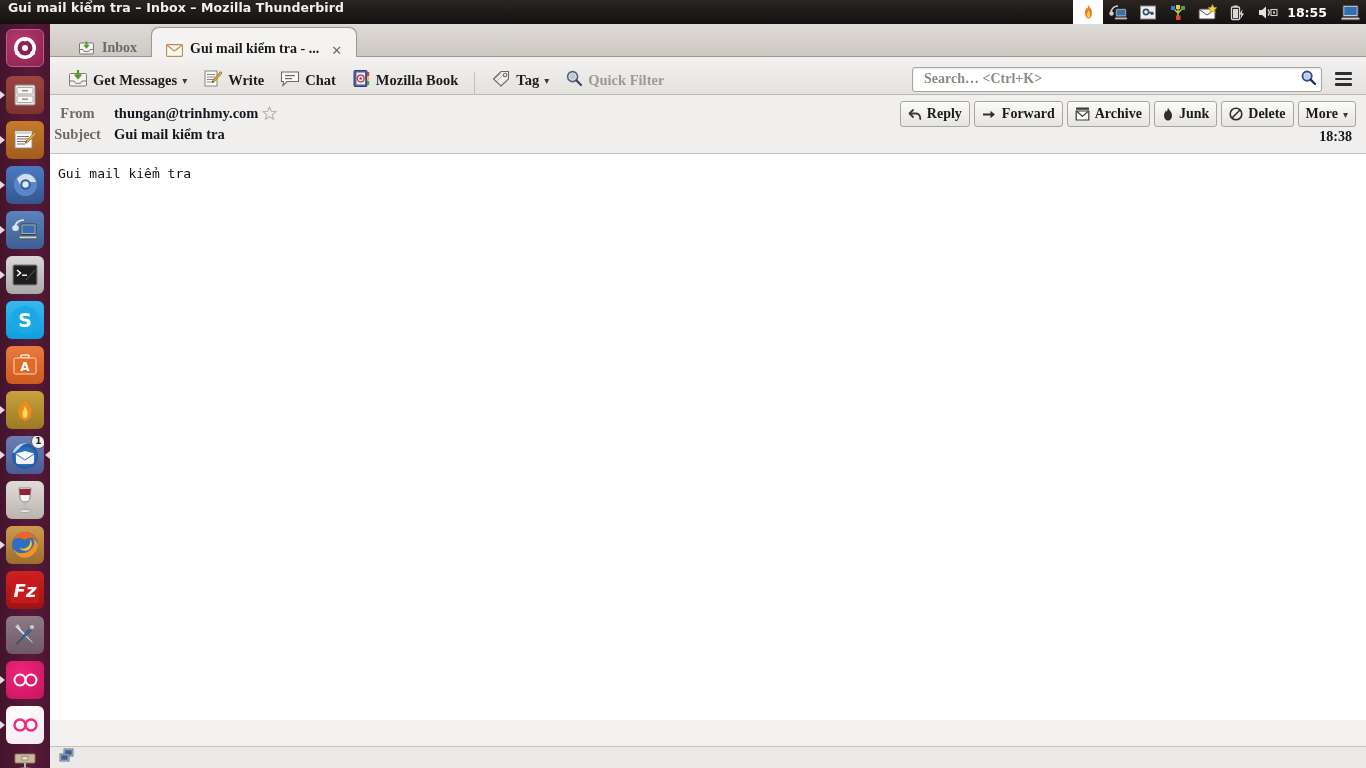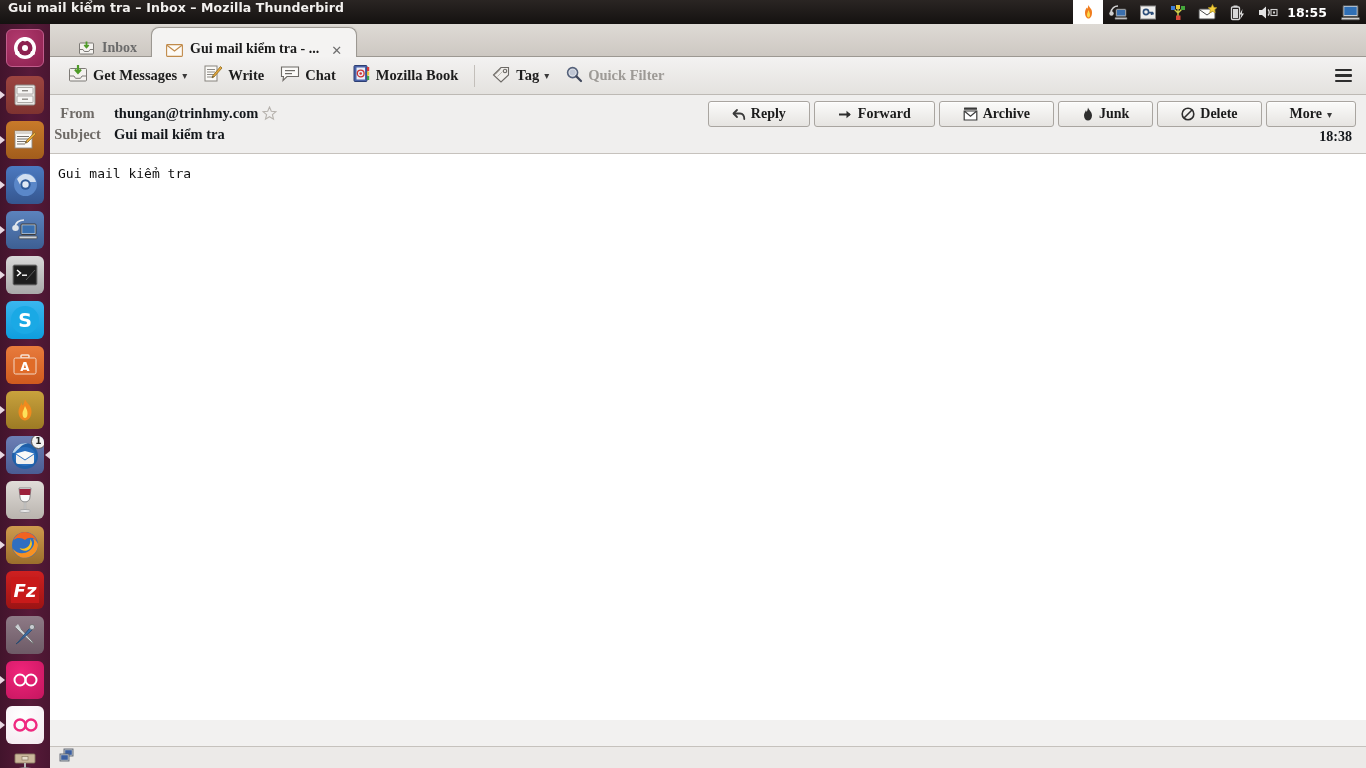--- a/index.html
+++ b/index.html
@@ -141,21 +141,21 @@
     font-family: "DejaVu Sans", sans-serif;
     font-size: 13px;
     line-height: 1;
   }
 
   
   #toolbar {
     height: 38px;
     background: linear-gradient(to bottom, #f3f2f1 0%, #e4e2df 100%);
     border-bottom: 1px solid #bdb9b4;
-    display: flex; align-items: center;
+    display: flex; align-items: flex-end;
     padding: 0 8px 0 10px;
   }
   .tb-btn {
     display: flex; align-items: center;
     height: 28px;
     padding: 0 7px;
     font-size: 14.5px;
     font-weight: bold;
     color: #1c1c1c;
     border: 1px solid transparent;
@@ -238,21 +238,21 @@
   .star { margin-left: 4px; display: inline-flex; }
 
   #msg-actions {
     position: absolute;
     right: 10px; top: 6px;
     display: flex; align-items: center;
   }
   .act-btn {
     height: 26px;
     display: flex; align-items: center;
-    padding: 0 23px;
+    padding: 0 7px;
     margin-left: 4px;
     font-size: 14px;
     font-weight: bold;
     color: #1b1b1b;
     background: linear-gradient(to bottom, #fbfbfa 0%, #e6e4e1 100%);
     border: 1px solid #a9a5a0;
     border-radius: 3px;
     white-space: nowrap;
     box-shadow: 0 1px 0 rgba(255,255,255,0.7) inset;
   }
@@ -679,20 +679,30 @@
         <svg width="18" height="18" viewBox="0 0 18 18">
           <circle cx="7.6" cy="7.6" r="5" fill="#dfe3ea" stroke="#55617a" stroke-width="1.6"></circle>
           <circle cx="7.6" cy="7.6" r="3" fill="#aab3c4" opacity="0.6"></circle>
           <path d="M11.4 11.4 L16 16" stroke="#40485c" stroke-width="2.2" stroke-linecap="round"></path>
         </svg>
       </span>
       <span class="lbl">Quick Filter</span>
     </div>
 
     <div id="search-wrap">
+      <div id="search-box">
+        <input id="search-input" type="text" placeholder="Search… &lt;Ctrl+K&gt;" style="">
+        <span>
+          <svg width="17" height="17" viewBox="0 0 17 17">
+            <circle cx="7.1" cy="7.1" r="4.6" fill="#dfe6f2" stroke="#2f4f8f" stroke-width="1.9"></circle>
+            <circle cx="7.1" cy="7.1" r="2.6" fill="#9fb5d8" opacity="0.6"></circle>
+            <path d="M10.6 10.6 L15 15" stroke="#22345c" stroke-width="2.4" stroke-linecap="round"></path>
+          </svg>
+        </span>
+      </div>
       <div id="app-menu-btn">
         <span></span>
         <span></span>
         <span></span>
       </div>
     </div>
   </div>
 
   <div id="msg-header">
 

